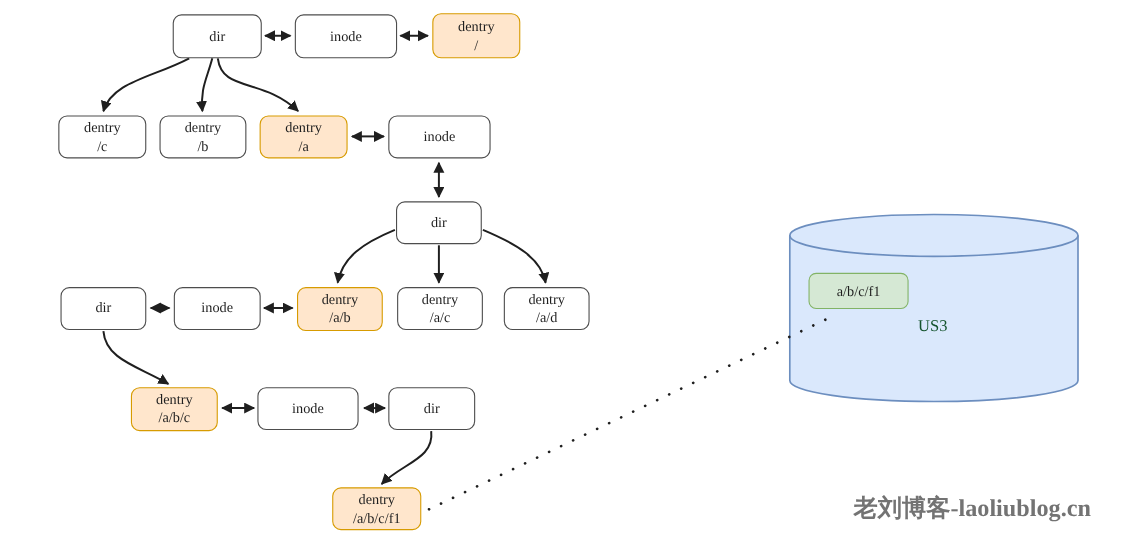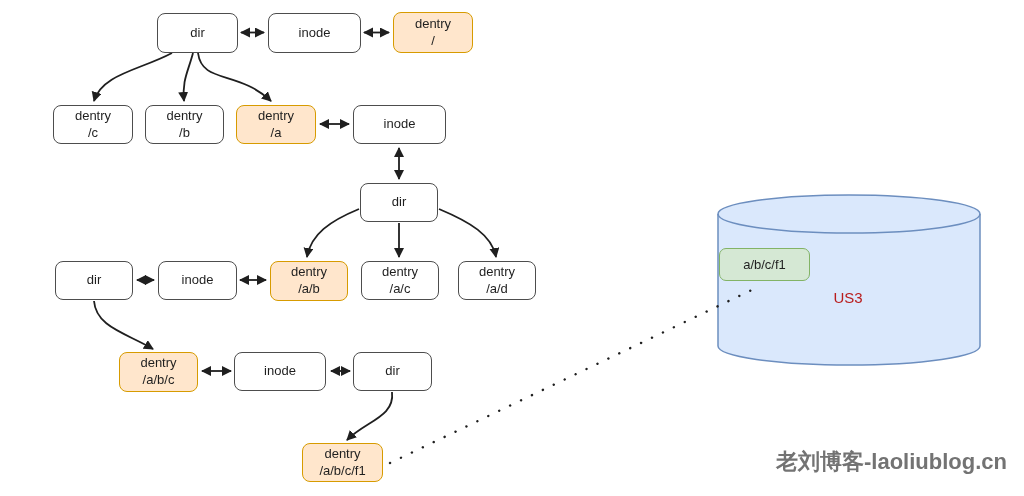--- a/index.html
+++ b/index.html
@@ -1,26 +1,26 @@
 <!DOCTYPE html>
 <html><head>
 <meta charset="utf-8">
 <style>
   html,body{margin:0;padding:0;background:#fff;}
   .canvas{position:relative;width:1024px;height:496px;background:#ffffff;
-          font-family:Liberation Sans, sans-serif;overflow:hidden;}
+          font-family:Liberation Serif, serif;overflow:hidden;}
   svg.layer{position:absolute;left:0;top:0;z-index:0;}
   .node{position:absolute;z-index:1;display:flex;flex-direction:column;align-items:center;
         justify-content:center;background:#ffffff;border:1.6px solid #4d4d4d;border-radius:8px;
         font-size:13px;color:#1f1f1f;line-height:1.3;box-sizing:border-box;text-align:center;}
   .node.orange{background:#ffe6cc;border-color:#d79b00;}
   .obj{position:absolute;z-index:2;background:#d5e8d4;border:1.5px solid #82b366;border-radius:7px;
        display:flex;align-items:center;justify-content:center;font-size:13px;color:#1f1f1f;
-       box-sizing:border-box;}
-  .us3-label{position:absolute;z-index:2;font-size:15px;color:#b91c1c;width:60px;text-align:center;}
+       box-sizing:border-box;margin-left:16px;}
+  .us3-label{position:absolute;z-index:2;font-size:15px;color:#14532d;width:60px;text-align:center;}
   .watermark{position:absolute;z-index:3;font-size:22px;font-weight:bold;color:#737373;
              white-space:nowrap;letter-spacing:0px;}
 </style>
 </head>
 <body>
 
 <div class="canvas">
 
   <svg class="layer" width="1024" height="496" viewBox="0 0 1024 496">
     <defs>

